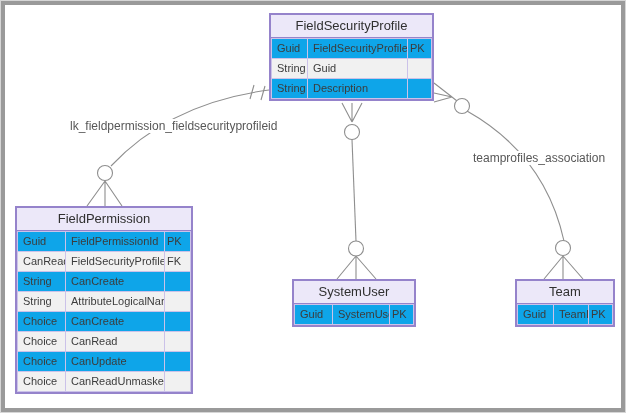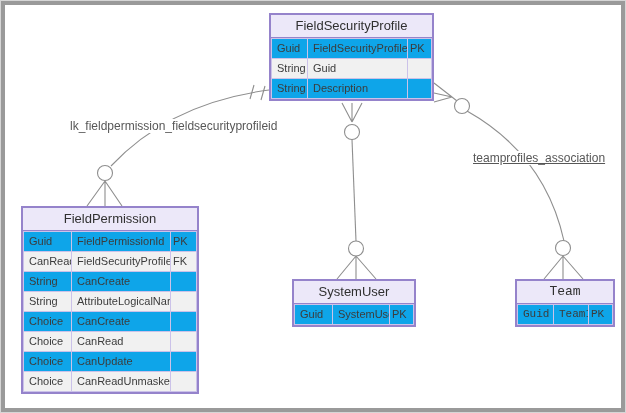--- a/index.html
+++ b/index.html
@@ -34,32 +34,32 @@
   }
   .entity table { border-collapse:collapse; width:100%; table-layout:fixed;padding-left:38px; }
   .entity td {
     border:1px solid var(--cell-border,#cbc2e9);
     padding:3px 5px 4px 5px; overflow:hidden; white-space:nowrap;
   }
   .entity tr.alt td { background:var(--row-alt-bg,#f1f1f1); }
   .entity td.k { text-align:left; padding:3px 2px 4px 2px; }
 
   .e-fsp  { left:264px; top:8px;   width:165px; }
-  .e-fp   { left:16px;  top:201px; width:178px; }
+  .e-fp   { left:10px;  top:201px; width:178px; }
   .e-su   { left:287px; top:274px; width:124px; }
-  .e-team { left:510px; top:274px; width:100px;font-family:Liberation Mono, monospace; }
+  .e-team { left:510px; top:274px; width:100px; }
 
   .e-fsp  col.c-type { width:36px; }  .e-fsp  col.c-key { width:24px; }
   .e-fp   col.c-type { width:48px; }  .e-fp   col.c-key { width:26px; }
   .e-su   col.c-type { width:38px; }  .e-su   col.c-key { width:24px; }
   .e-team col.c-type { width:36px; }  .e-team col.c-key { width:24px; }
 
   .lbl-lk   { left:51px;  top:114px;margin-left:12px; }
   .lbl-su   { left:260px; top:176px; }
-  .lbl-team { left:466px; top:146px;text-decoration:underline; }
+  .lbl-team { left:466px; top:146px; }
 </style>
 </head>
 <body>
 
 <div class="outer-frame">
  <div class="inner-frame">
   <div class="content">
 
     <svg class="connectors" viewBox="0 0 616 403">
 

